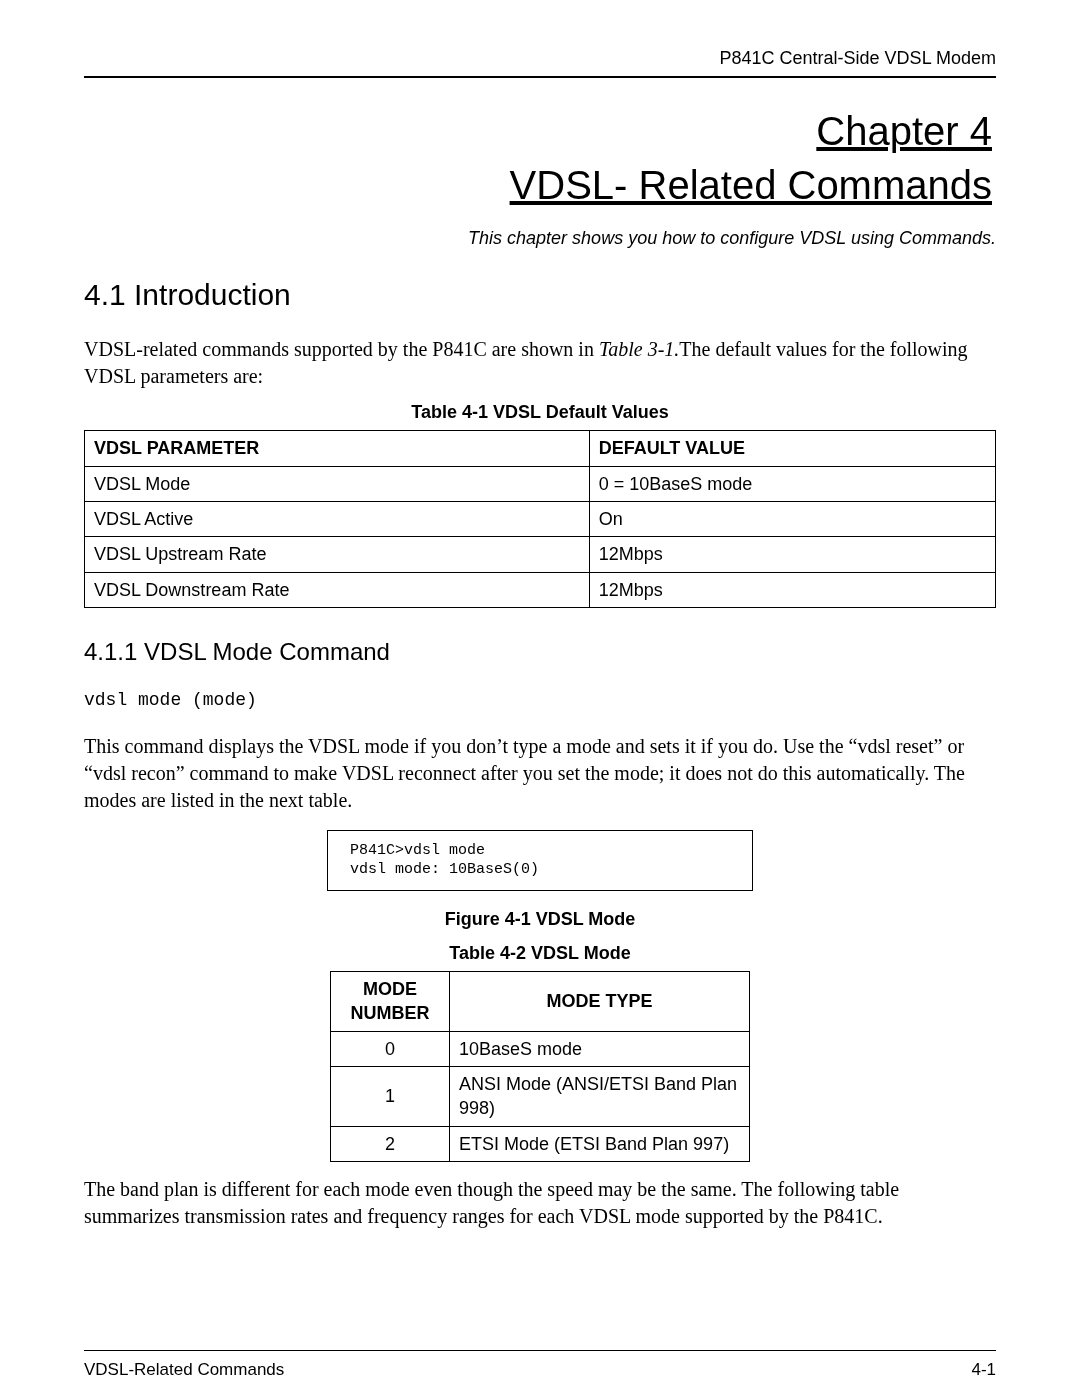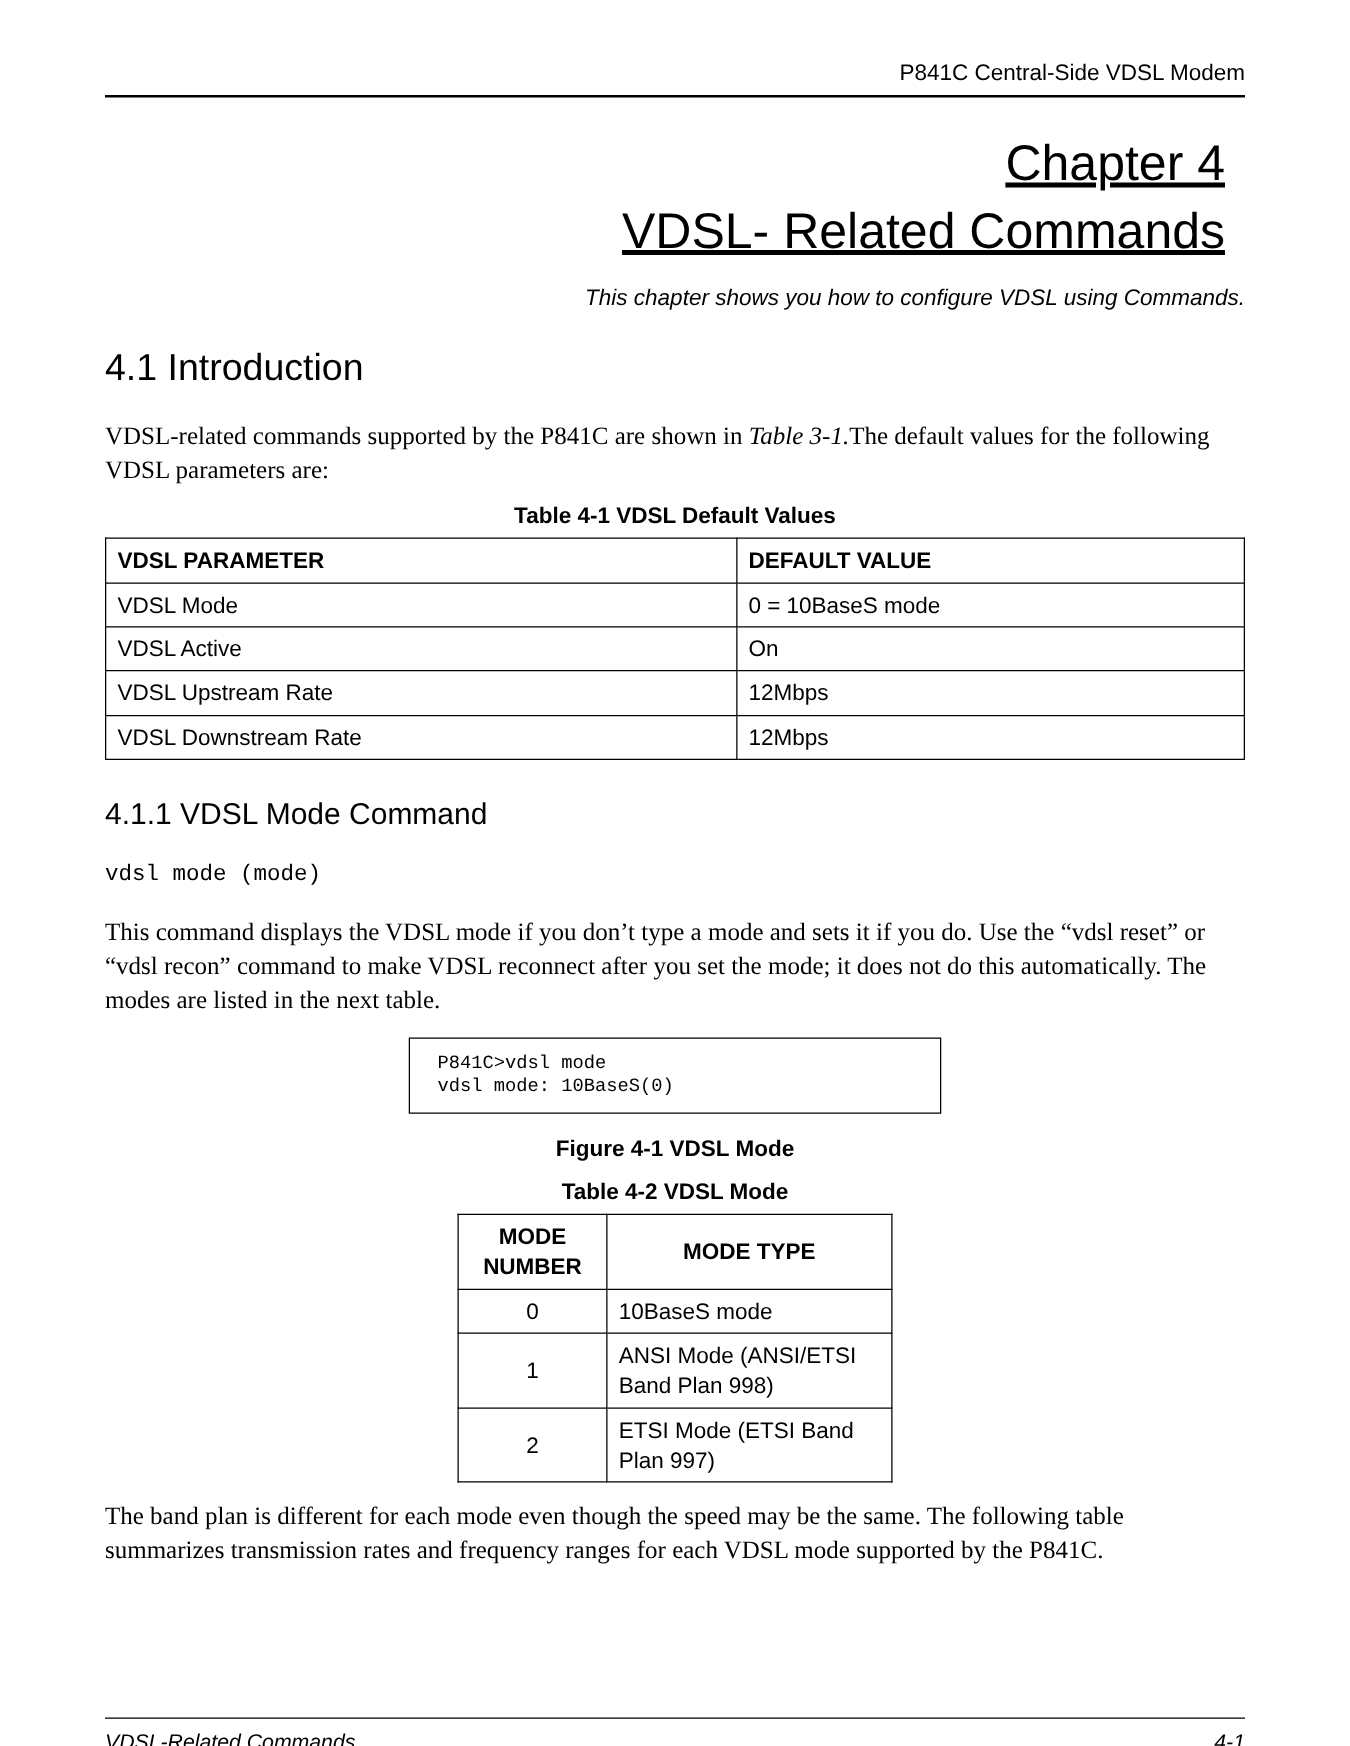--- a/index.html
+++ b/index.html
@@ -26,21 +26,21 @@
   .hr {
     border: none;
     border-top: 2px solid #000;
     margin: 0 0 26px 0;
   }
   .chapter-title {
     text-align: right;
     font-family: Arial, Helvetica, sans-serif;
     font-size: 40px;
     font-weight: normal;
-    margin: 0 16px 4px 0;
+    margin: 0 4px 4px 0;
     text-decoration: underline;
   }
   .chapter-title .ch-line1 { display: block; }
   .chapter-title .ch-line2 { display: block; }
   .chapter-subtitle {
     text-align: right;
     font-style: italic;
     font-family: Arial, Helvetica, sans-serif;
     font-size: 18px;
     margin: 14px 0 24px 0;
@@ -102,37 +102,36 @@
     font-family: Arial, Helvetica, sans-serif;
     font-weight: bold;
     font-size: 18px;
     margin: 16px 0 8px 0;
   }
   table.modes {
     border-collapse: collapse;
     margin: 0 auto;
     font-family: Arial, Helvetica, sans-serif;
     font-size: 18px;
-    width: 348px;
+    width: 420px;
   }
   table.modes th, table.modes td {
     border: 1px solid #000;
     padding: 5px 9px;
   }
   table.modes th { text-align: center; font-weight: bold; }
   table.modes td.num { text-align: center; }
   .footer {
     margin-top: 120px;
     border-top: 1px solid #000;
     padding-top: 8px;
     font-family: Arial, Helvetica, sans-serif;
     font-size: 17px;
     display: flex;
     justify-content: space-between;
-    font-style: italic;
   }
 </style>
 </head>
 <body>
 
 <div class="page">
 
   <div class="doc-header">P841C Central-Side VDSL Modem</div>
   <hr class="hr">
 

